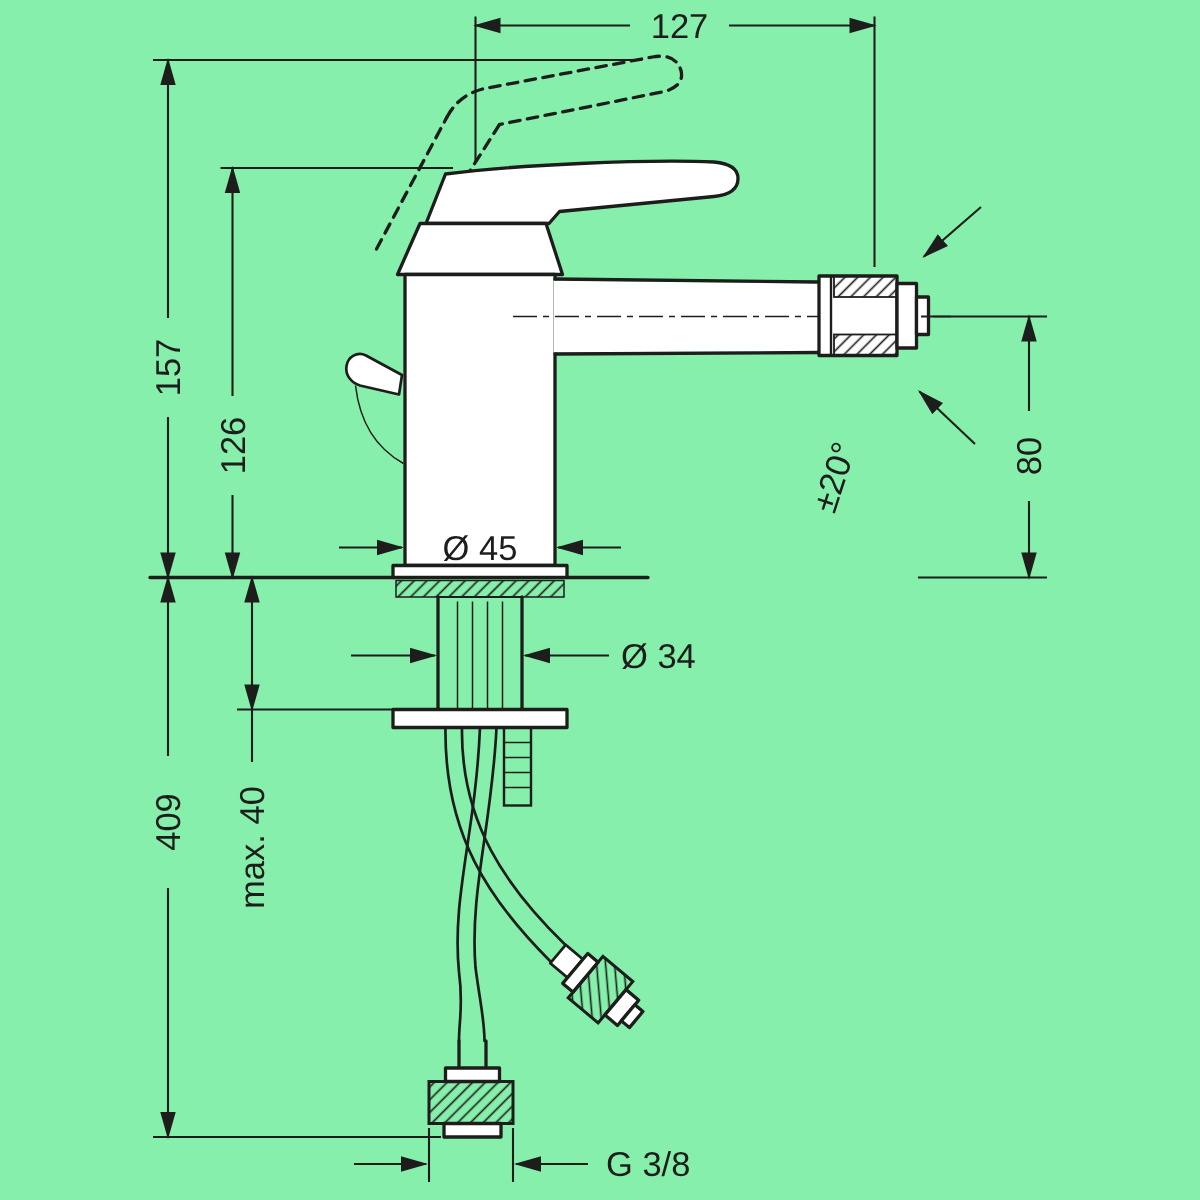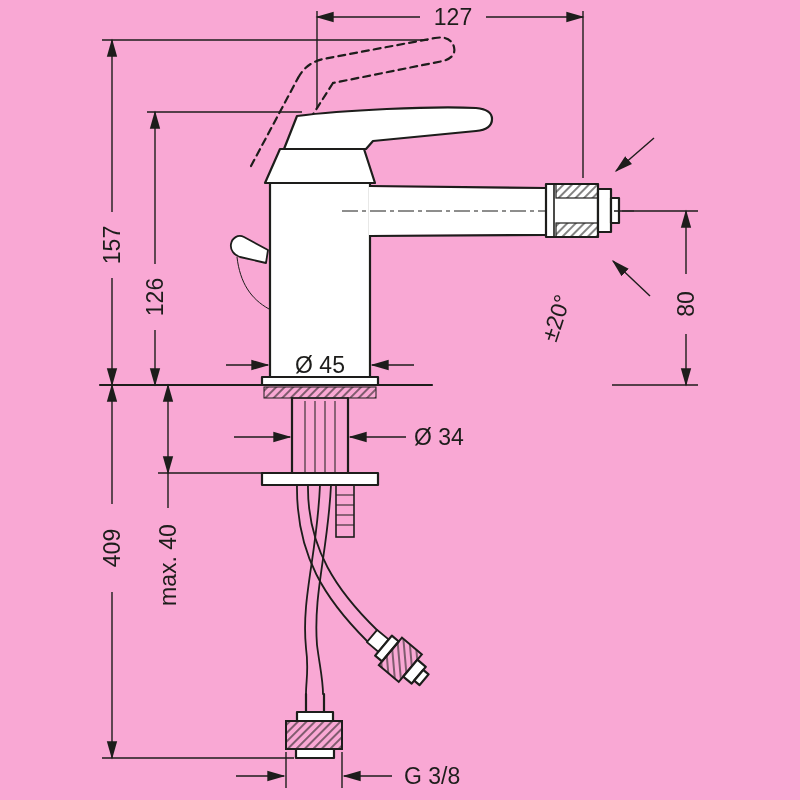--- a/index.html
+++ b/index.html
@@ -1,16 +1,16 @@
 <!DOCTYPE html>
 <html><head>
 <meta charset="utf-8">
 <style>
   html,body{margin:0;padding:0;background:#ffffff;}
-  #stage{position:relative;width:800px;height:800px;background:#f9a8d4;overflow:hidden;
+  #stage{position:relative;width:800px;height:800px;background:#86efac;overflow:hidden;
          font-family:"Liberation Sans", sans-serif;}
   svg{display:block;}
   .ol  {fill:none;stroke:#1d1d1b;stroke-width:2.2;stroke-linejoin:round;stroke-linecap:round;}
   .olf {fill:#ffffff;stroke:#1d1d1b;stroke-width:2.2;stroke-linejoin:round;}
   .ol16{fill:none;stroke:#1d1d1b;stroke-width:1.6;}
   .dim {fill:none;stroke:#1d1d1b;stroke-width:1.4;}
   .thin{fill:none;stroke:#1d1d1b;stroke-width:1;}
   .dash{stroke-dasharray:7 5;}
   .cl  {fill:none;stroke:#1d1d1b;stroke-width:1;stroke-dasharray:16 4 4 4;}
   text.d{font-family:"Liberation Sans", sans-serif;font-size:23px;fill:#1d1d1b;

